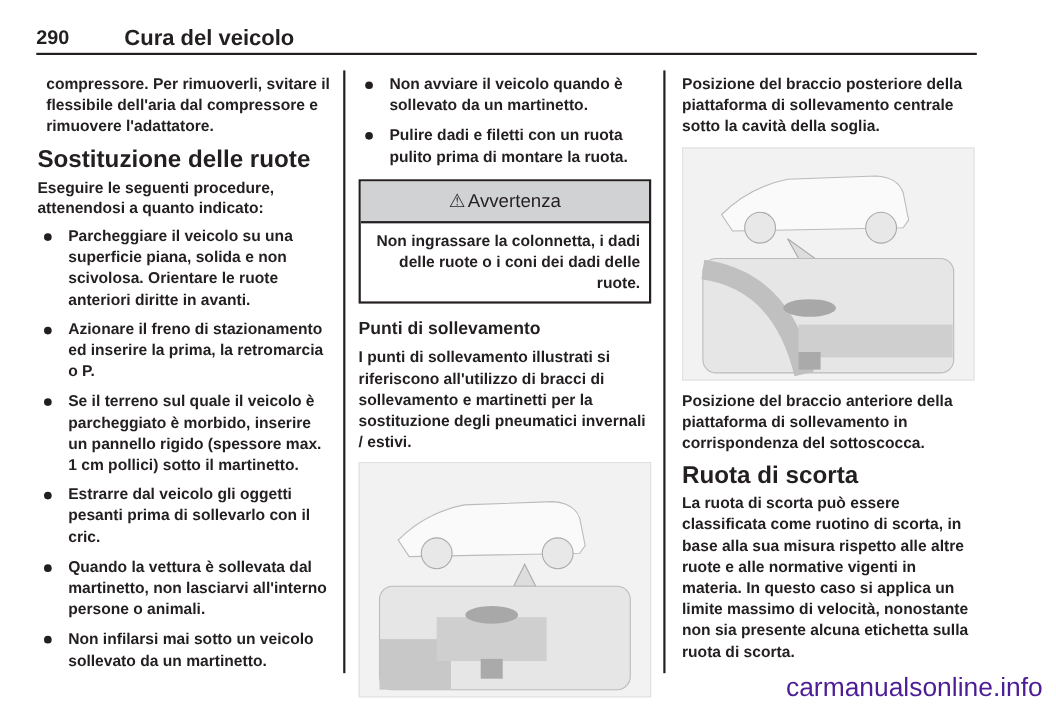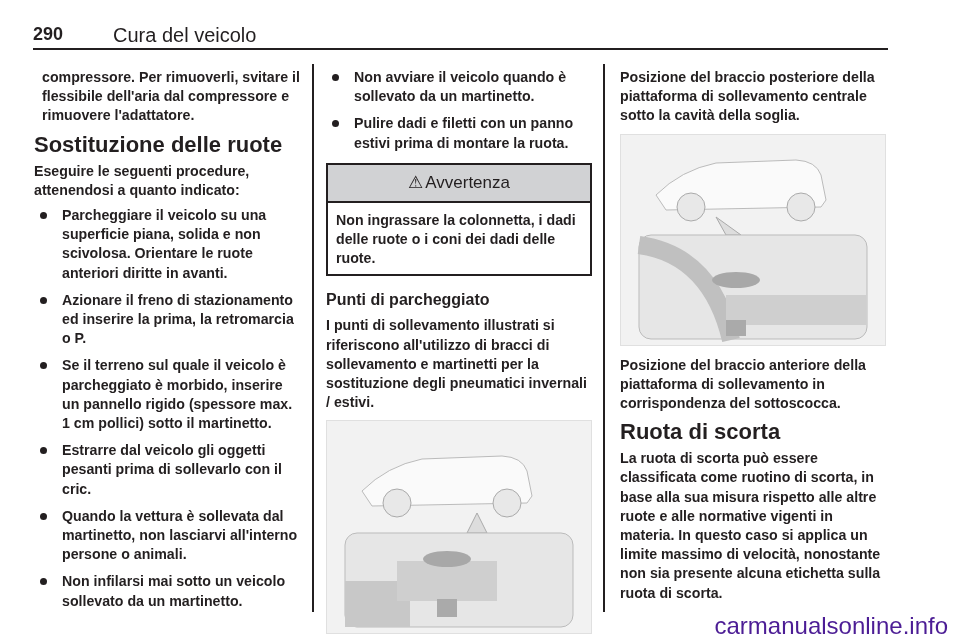--- a/index.html
+++ b/index.html
@@ -1,31 +1,31 @@
 <!DOCTYPE html>
 <html><head>
 <meta charset="utf-8">
 <style>
   html, body { margin:0; padding:0; }
   body { width:960px; height:642px; background:#ffffff; position:relative; overflow:hidden;
          font-family:"Liberation Sans", sans-serif; color:#231f20; }
   .hdr { position:absolute; left:33px; top:0; width:855px; height:48px; border-bottom:2px solid #231f20; }
   .pgnum { position:absolute; left:0; top:24px; font-size:18px; font-weight:bold; }
-  .pgtitle { position:absolute; left:80px; top:24px; font-size:20px; font-weight:normal; }
+  .pgtitle { position:absolute; left:80px; top:24px; font-size:20px; font-weight:bold; }
   .vr { position:absolute; width:2px; background:#231f20; }
   .col { position:absolute; font-size:14.2px; font-weight:bold; line-height:19.2px; }
   .col p { margin:0 0 6px 0; }
   .h1 { font-size:22px; font-weight:bold; line-height:26px; margin:4px 0 4px 0; }
   .h2 { font-size:16px; font-weight:bold; line-height:20px; margin:14px 0 6px 0; }
   ul { list-style:none; margin:0; padding:0; }
   li { position:relative; padding-left:28px; margin-bottom:8px; }
   li .dot { position:absolute; left:6px; top:6px; width:7px; height:7px; border-radius:50%; background:#231f20; }
   .warn { border:2px solid #231f20; margin:10px 0 0 0; }
   .warn-h { background:#d1d2d4; border-bottom:2px solid #231f20; height:36px; display:flex; align-items:center; justify-content:center; font-weight:normal; font-size:17px; }
-  .warn-b { padding:8px 8px 6px 8px; }
+  .warn-b { padding:8px 8px 6px 8px;text-align:right; }
   .fig { background:#f2f2f2; border:1px solid #e0e0e0; position:relative; overflow:hidden; }
   .watermark { position:absolute; right:12px; bottom:2px; font-size:24px; color:#4c1d95; font-weight:normal; }
 </style>
 </head>
 <body>
 
 <div class="hdr">
   <span class="pgnum">290</span>
   <span class="pgtitle">Cura del veicolo</span>
 </div>
@@ -43,30 +43,30 @@
     <li><span class="dot"></span><span>Se il terreno sul quale il veicolo è parcheggiato è morbido, inserire un pannello rigido (spessore max. 1 cm pollici) sotto il martinetto.</span></li>
     <li><span class="dot"></span><span>Estrarre dal veicolo gli oggetti pesanti prima di sollevarlo con il cric.</span></li>
     <li><span class="dot"></span><span>Quando la vettura è sollevata dal martinetto, non lasciarvi all'interno persone o animali.</span></li>
     <li><span class="dot"></span><span>Non infilarsi mai sotto un veicolo sollevato da un martinetto.</span></li>
   </ul>
 </div>
 
 <div class="col" style="left:326px; top:68px; width:266px;">
   <ul>
     <li><span class="dot"></span><span>Non avviare il veicolo quando è sollevato da un martinetto.</span></li>
-    <li><span class="dot"></span><span>Pulire dadi e filetti con un panno estivi prima di montare la ruota.</span></li>
+    <li><span class="dot"></span><span>Pulire dadi e filetti con un ruota pulito prima di montare la ruota.</span></li>
   </ul>
   <div class="warn">
     <div class="warn-h">
       <span style="margin-right:2px;">⚠</span>
       <span>Avvertenza</span>
     </div>
     <div class="warn-b">Non ingrassare la colonnetta, i dadi delle ruote o i coni dei dadi delle ruote.</div>
   </div>
-  <div class="h2">Punti di parcheggiato</div>
+  <div class="h2">Punti di sollevamento</div>
   <p>I punti di sollevamento illustrati si riferiscono all'utilizzo di bracci di sollevamento e martinetti per la sostituzione degli pneumatici invernali / estivi.</p>
   <div class="fig" style="width:264px; height:212px; margin-top:8px;">
     <svg width="264" height="212" viewBox="0 0 264 212">
       <path d="M35 70 Q60 45 95 38 L175 35 Q195 36 200 50 L205 75 L200 82 L45 85 Z" fill="#fafafa" stroke="#bbb"></path>
       <circle cx="70" cy="82" r="14" fill="#e8e8e8" stroke="#aaa"></circle>
       <circle cx="180" cy="82" r="14" fill="#e8e8e8" stroke="#aaa"></circle>
       <path d="M150 92 L140 112 L160 112 Z" fill="#ddd" stroke="#aaa"></path>
       <rect x="18" y="112" width="228" height="94" rx="12" fill="#e6e6e6" stroke="#bbb"></rect>
       <rect x="18" y="160" width="65" height="46" fill="#c8c8c8"></rect>
       <rect x="70" y="140" width="100" height="40" fill="#cfcfcf"></rect>

